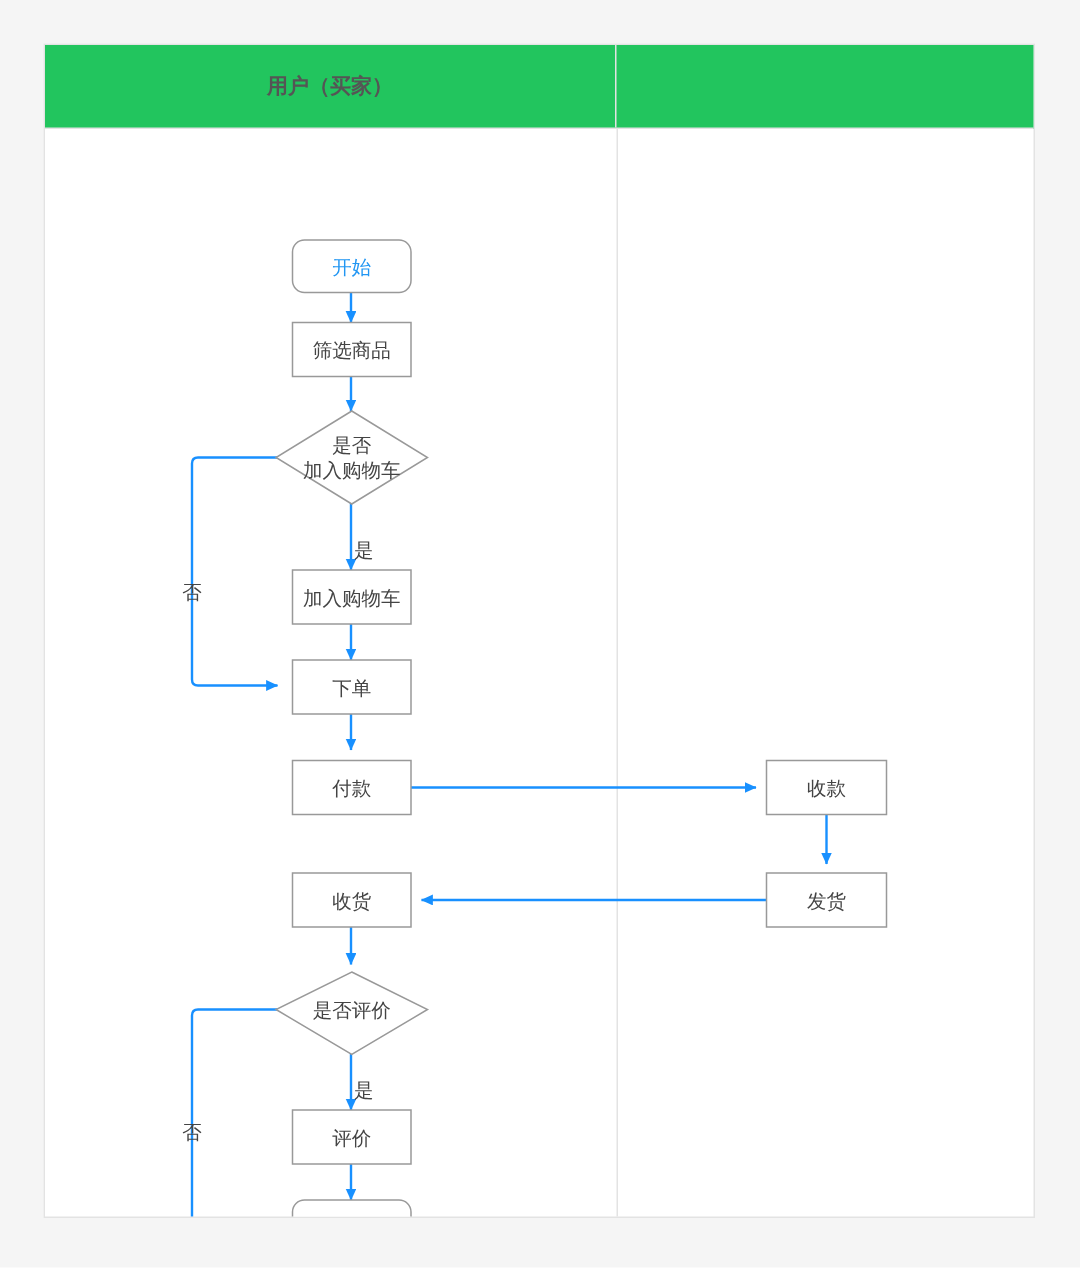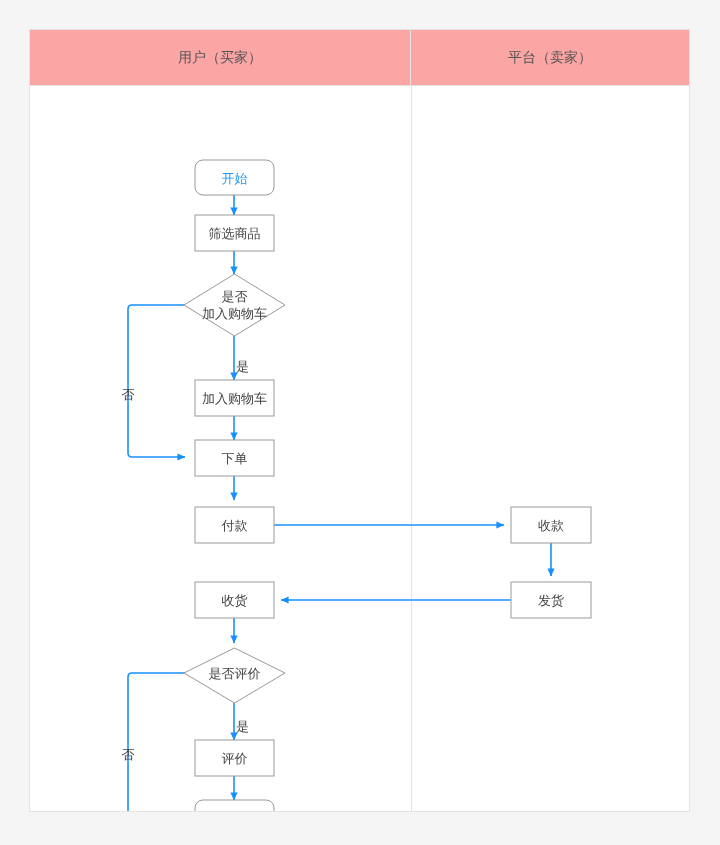--- a/index.html
+++ b/index.html
@@ -19,23 +19,24 @@
     top: 29px;
     width: 661px;
     height: 783px;
     background: #ffffff;
     border: 1px solid #e3e3e3;
     box-sizing: border-box;
   }
   #lane-header-row {
     display: flex;
     height: 56px;
-    background: #fca5a5;
+    background: #22c55e;
     border-bottom: 1px solid #e3e3e3;
     box-sizing: border-box;
+    font-weight: bold;
   }
   .lane-header {
     display: flex;
     align-items: center;
     justify-content: center;
     font-size: 14px;
     color: #555555;
     box-sizing: border-box;
   }
   #lane-header-buyer {
@@ -86,21 +87,20 @@
     fill: none;
   }
 </style>
 </head>
 <body>
 
 <div id="swimlane-table">
 
   <div id="lane-header-row">
     <div class="lane-header" id="lane-header-buyer">用户（买家）</div>
-    <div class="lane-header" id="lane-header-seller">平台（卖家）</div>
   </div>
 
   <div id="lane-body">
     <div id="lane-divider"></div>
 
     <svg id="flow-canvas" width="659" height="725" viewBox="0 0 659 725">
       <defs>
         <marker id="arrowhead" markerWidth="9" markerHeight="9" refX="7.6" refY="3.6" orient="auto" markerUnits="userSpaceOnUse">
           <path d="M0,0 L8,3.6 L0,7.2 Z" fill="#1890ff"></path>
         </marker>

